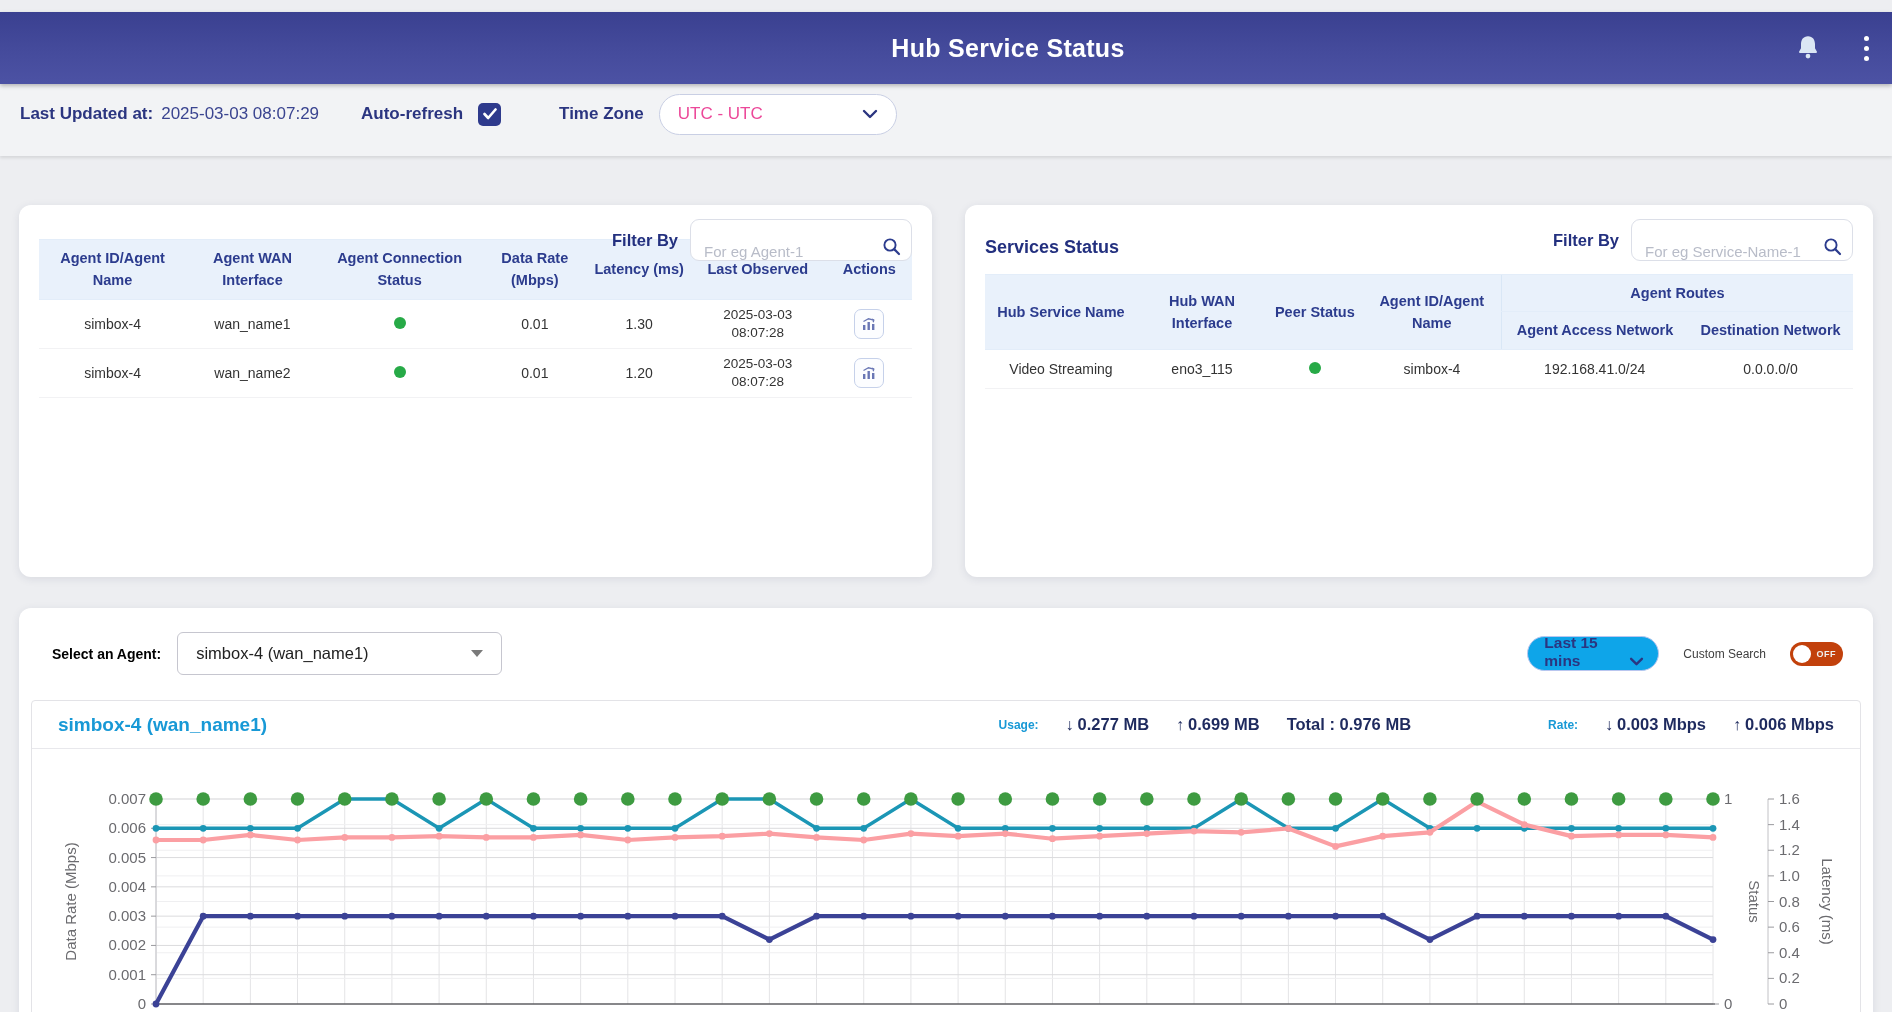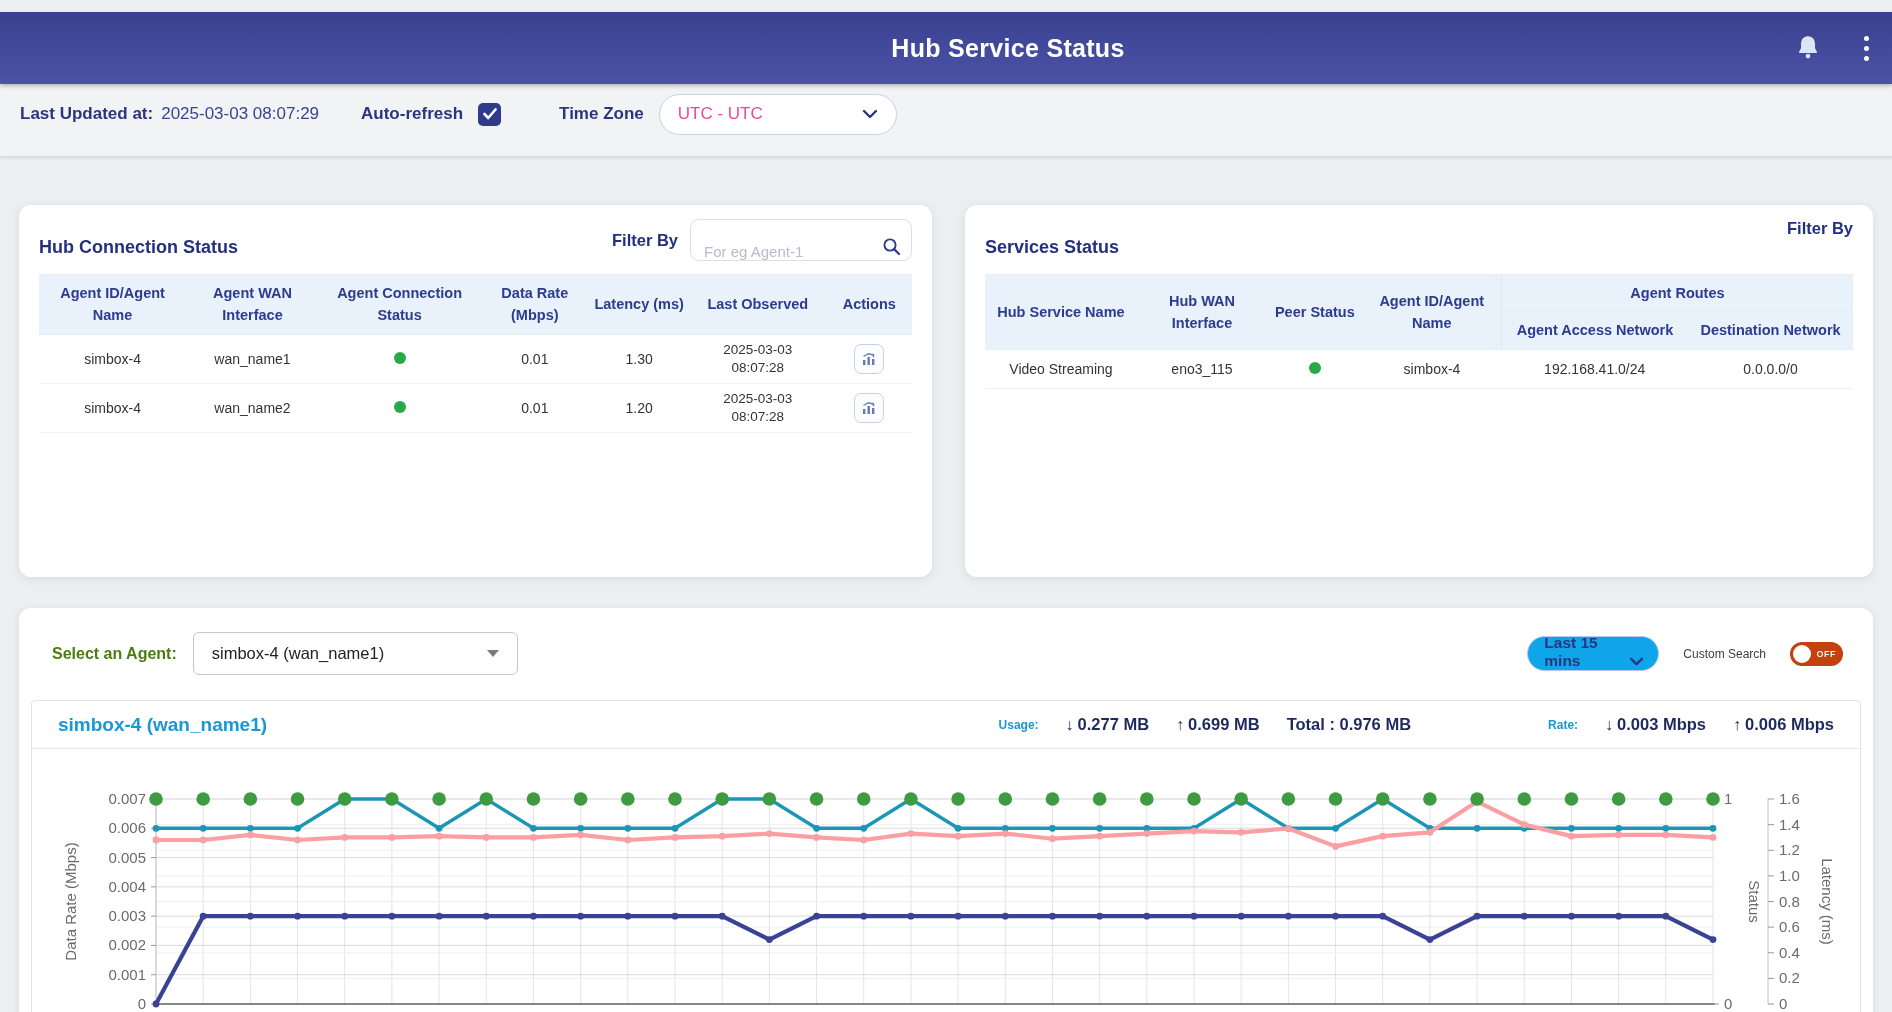--- a/index.html
+++ b/index.html
@@ -47,21 +47,21 @@
     border-bottom:1px solid #f2f2f4; }
   .dot { display:inline-block; width:12px; height:12px; border-radius:50%; background:#27aa47; }
   .action-btn { width:30px; height:30px; border:1px solid #c6d1ea; background:#fcfdff; border-radius:7px;
     display:inline-flex; align-items:center; justify-content:center; cursor:pointer; }
   th.grp { border-left:1.5px solid #d9e7f6; }
   th.grp-top { border-bottom:1px solid #dce9f7; }
 
   
   #agent-card { left:19px; top:608px; width:1854px; height:580px; }
   .controls { display:flex; align-items:center; padding:24px 30px 0 33px; }
-  .sel-lbl { color:#4d7c0f; font-weight:700; font-size:16px; }
+  .sel-lbl { color:#000000; font-weight:700; font-size:14px; }
   .agent-select { width:325px; height:43px; border:1px solid #c6c6cf; border-radius:6px; background:#fff; margin-left:16px;
     display:flex; align-items:center; padding:0 18px; font-size:16.5px; color:#222; cursor:pointer; }
   .caret-down { width:0; height:0; border-left:6px solid transparent; border-right:6px solid transparent; border-top:7px solid #7a7a7a; margin-left:auto; }
   .right-controls { margin-left:auto; display:flex; align-items:center; gap:24px; }
   .range-pill { width:132px; height:35px; border:1px solid #b9c6ef; border-radius:18px; background:#0ea5e9;
     display:flex; align-items:flex-end; padding:0 14px 0 16px; color:#2b3580; font-weight:700; font-size:15.5px; cursor:pointer; }
   .range-pill .chev { margin-left:auto; }
   .cs-lbl { color:#404040; font-weight:400; font-size:12px; }
   .toggle { width:53px; height:24px; border-radius:12px; background:#c2410c; position:relative; cursor:pointer; }
   .toggle .knob { position:absolute; left:3px; top:3px; width:18px; height:18px; border-radius:50%; background:#fff; }
@@ -131,21 +131,20 @@
     <div class="filter-box">
       <input type="text" placeholder="For eg Agent-1" style="">
       <span>
         <svg width="19" height="19" viewBox="0 0 19 19">
             <circle cx="8" cy="8" r="5.6" fill="none" stroke="#2c3c8e" stroke-width="1.9"></circle>
             <line x1="12.4" y1="12.4" x2="17" y2="17" stroke="#2c3c8e" stroke-width="2.2" stroke-linecap="round"></line>
           </svg>
       </span>
     </div>
   </div>
-  <div class="card-title">Hub Connection Status</div>
   <table class="status-table" id="hub-table">
     <colgroup>
         <col style="width:15.5%">
         <col style="width:14%">
         <col style="width:17%">
         <col style="width:11.5%">
         <col style="width:10.5%">
         <col style="width:14.5%">
         <col style="width:9%">
       </colgroup>
@@ -195,20 +194,29 @@
               </svg>
             </button></td>
         </tr>
       </tbody>
   </table>
 </section>
 
 <section class="card" id="svc-card">
   <div class="filter-row">
     <span class="filter-lbl">Filter By</span>
+    <div class="filter-box">
+      <input type="text" placeholder="For eg Service-Name-1" style="">
+      <span>
+        <svg width="19" height="19" viewBox="0 0 19 19">
+            <circle cx="8" cy="8" r="5.6" fill="none" stroke="#2c3c8e" stroke-width="1.9"></circle>
+            <line x1="12.4" y1="12.4" x2="17" y2="17" stroke="#2c3c8e" stroke-width="2.2" stroke-linecap="round"></line>
+          </svg>
+      </span>
+    </div>
   </div>
   <div class="card-title">Services Status</div>
   <table class="status-table" id="svc-table">
     <colgroup>
         <col style="width:17.5%">
         <col style="width:15%">
         <col style="width:11%">
         <col style="width:16%">
         <col style="width:21.5%">
         <col style="width:19%">

